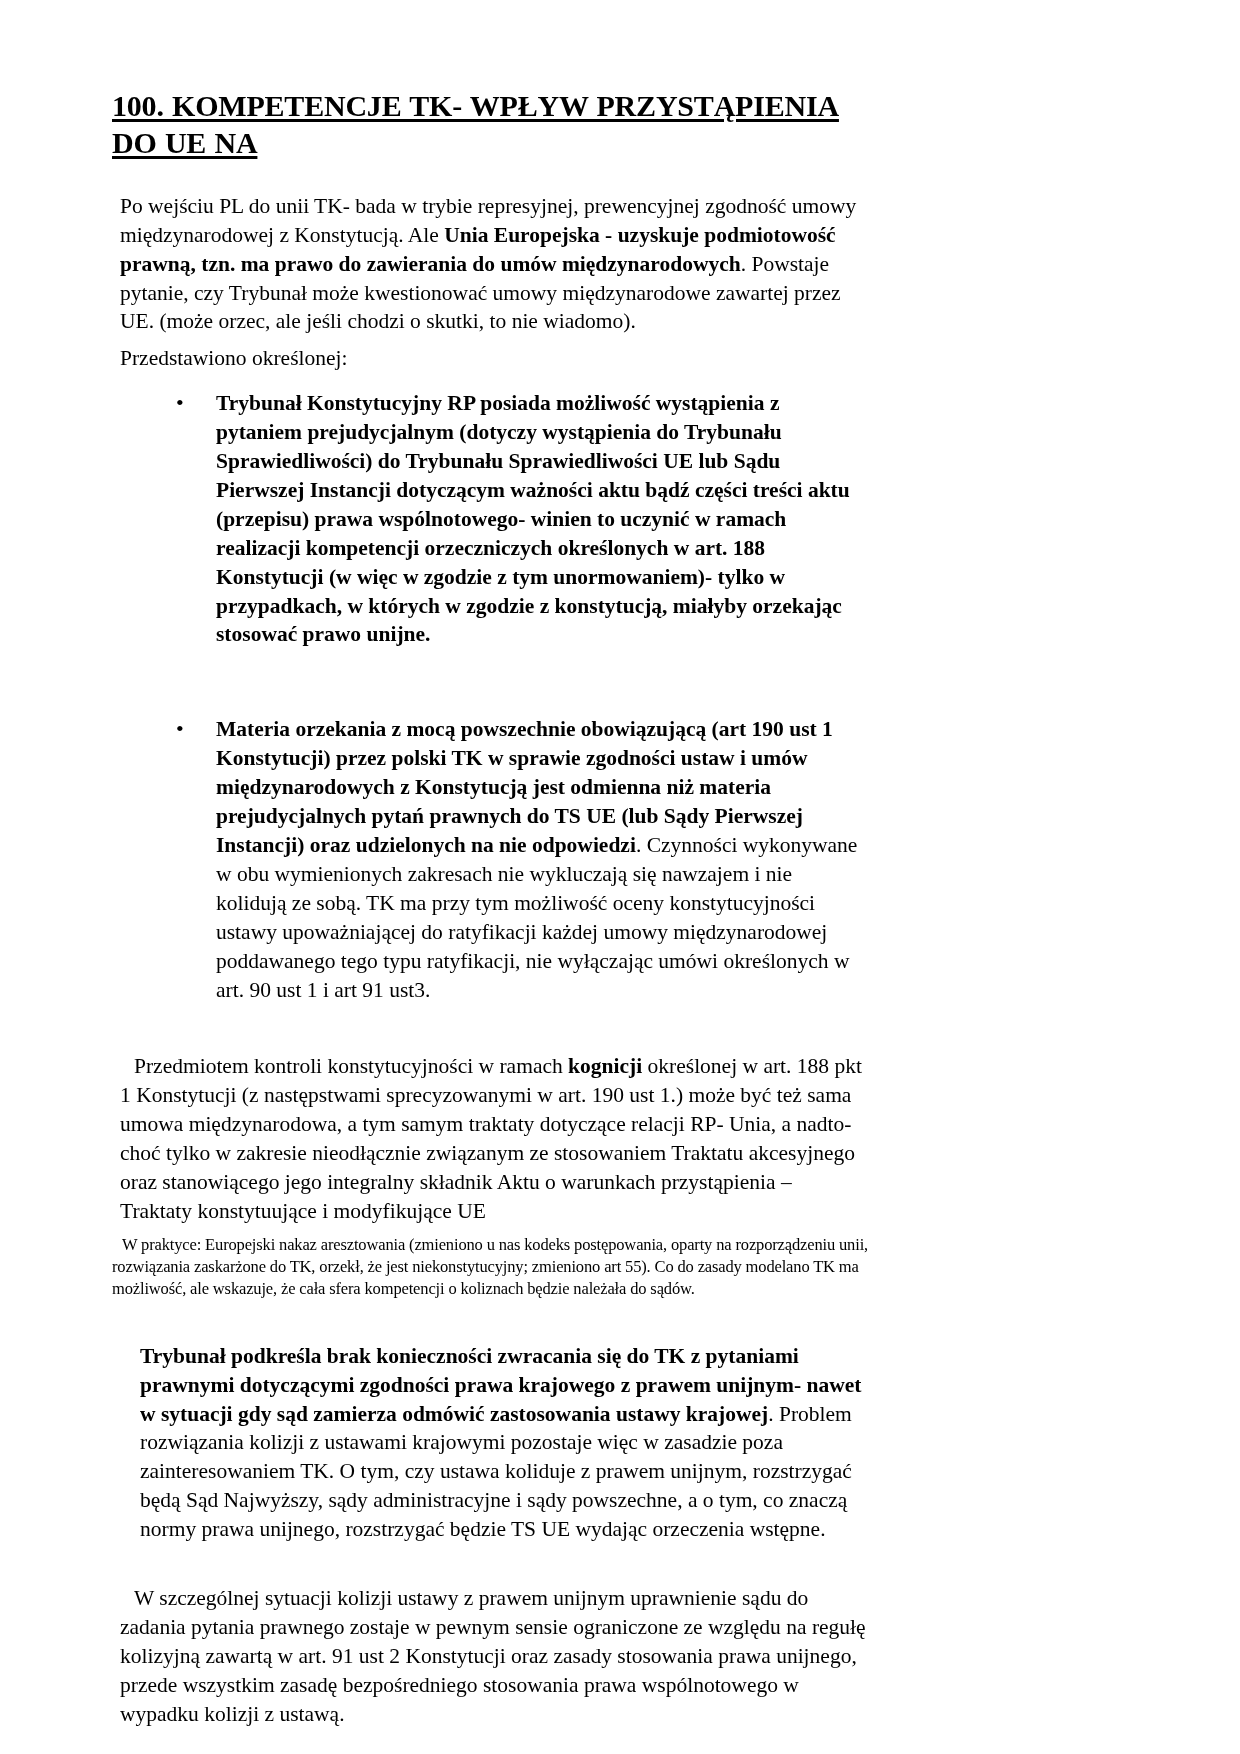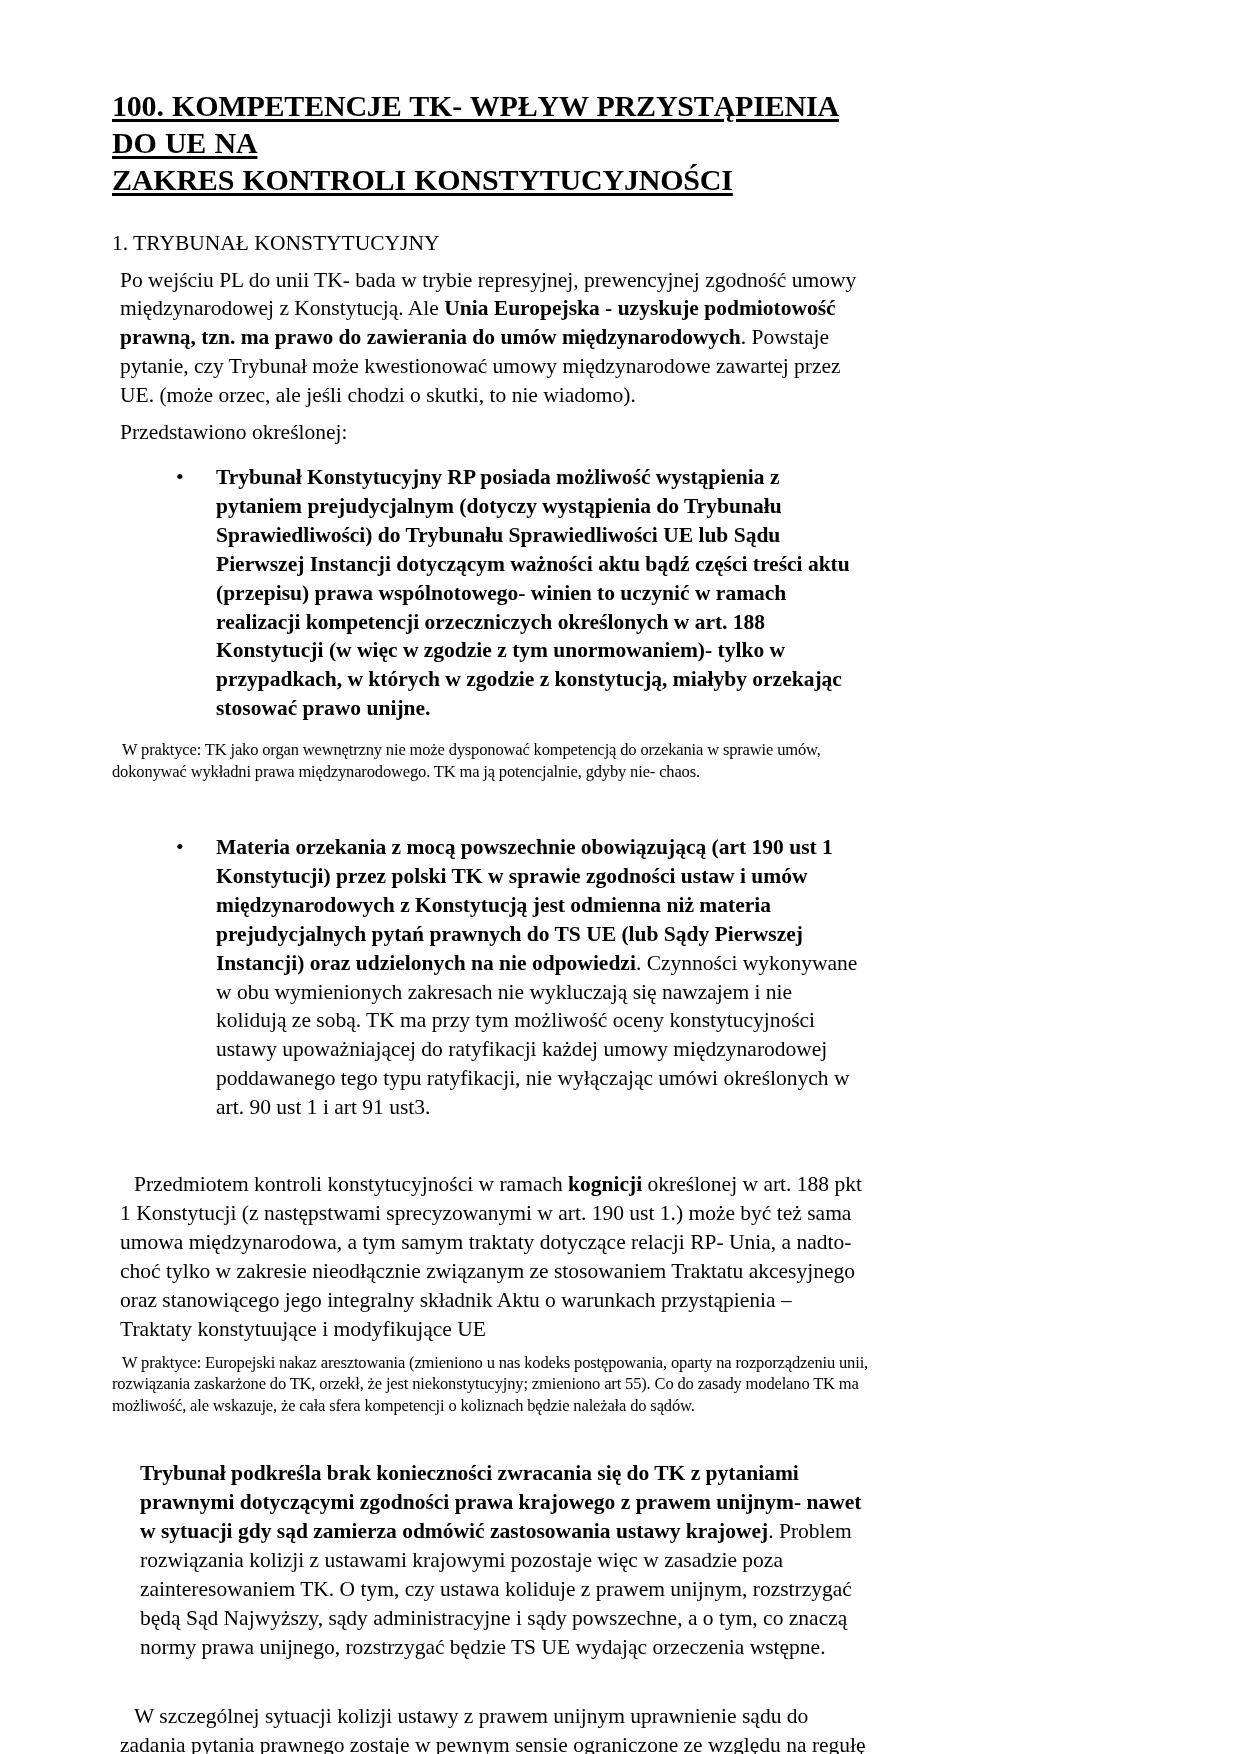--- a/index.html
+++ b/index.html
@@ -90,34 +90,31 @@
   .spacer-lg { height: 34px; }
   .pad-left-sm { padding-left: 20px; }
 </style>
 </head>
 <body>
 
 <div class="page">
 
   <h1 class="doc-title">
     <span class="u">100. KOMPETENCJE TK- WPŁYW PRZYSTĄPIENIA DO UE NA</span><br>
-    <span class="u">ZAKRES KONTROLI KONSTYTUCYJNOŚCI</span>
   </h1>
 
-  <p class="section-head">1. TRYBUNAŁ KONSTYTUCYJNY</p>
 
   <p class="body-para"><span>Po wejściu PL do unii TK- bada w trybie represyjnej, prewencyjnej zgodność umowy międzynarodowej z Konstytucją. Ale </span><b>Unia Europejska - uzyskuje podmiotowość prawną, tzn. ma prawo do zawierania do umów międzynarodowych</b><span>. Powstaje pytanie, czy Trybunał może kwestionować umowy międzynarodowe zawartej przez UE.  (może orzec, ale jeśli chodzi o skutki, to nie wiadomo).</span></p>
 
   <p class="body-para">Przedstawiono określonej:</p>
 
   <ul class="bullets">
     <li><b>Trybunał Konstytucyjny RP posiada możliwość wystąpienia z pytaniem prejudycjalnym (dotyczy wystąpienia do Trybunału Sprawiedliwości) do Trybunału Sprawiedliwości UE lub Sądu Pierwszej Instancji dotyczącym ważności aktu bądź części treści aktu (przepisu) prawa wspólnotowego- winien to uczynić w ramach realizacji kompetencji orzeczniczych określonych w art. 188 Konstytucji (w więc w zgodzie z tym unormowaniem)- tylko w przypadkach, w których w zgodzie z konstytucją, miałyby orzekając stosować prawo unijne.</b></li>
   </ul>
 
-  <p class="small-note first-ind">W praktyce: TK jako organ wewnętrzny nie może dysponować kompetencją do orzekania w sprawie umów, dokonywać wykładni prawa międzynarodowego. TK ma ją potencjalnie, gdyby nie- chaos.</p>
 
   <div class="spacer-lg"></div>
 
   <ul class="bullets">
     <li><b>Materia orzekania z mocą powszechnie obowiązującą (art 190 ust 1 Konstytucji) przez polski TK w sprawie zgodności ustaw i umów międzynarodowych z Konstytucją jest odmienna niż materia prejudycjalnych pytań prawnych do TS UE (lub Sądy Pierwszej Instancji) oraz udzielonych na nie odpowiedzi</b><span>. Czynności wykonywane w obu wymienionych zakresach nie wykluczają się nawzajem i nie kolidują ze sobą. TK ma przy tym możliwość oceny konstytucyjności ustawy upoważniającej do ratyfikacji każdej umowy międzynarodowej poddawanego tego typu ratyfikacji, nie wyłączając umówi określonych w art. 90 ust 1 i art 91 ust3.</span></li>
   </ul>
 
   <div class="spacer-md"></div>
 
   <p class="body-para indent-para"><span>Przedmiotem kontroli konstytucyjności w ramach </span><b>kognicji</b><span> określonej w art. 188 pkt 1 Konstytucji (z następstwami sprecyzowanymi w art. 190 ust 1.) może być też sama umowa międzynarodowa, a tym samym traktaty dotyczące relacji RP- Unia, a nadto- choć tylko w zakresie nieodłącznie związanym ze stosowaniem Traktatu akcesyjnego oraz stanowiącego jego integralny składnik Aktu o warunkach przystąpienia – Traktaty konstytuujące i modyfikujące UE</span></p>

